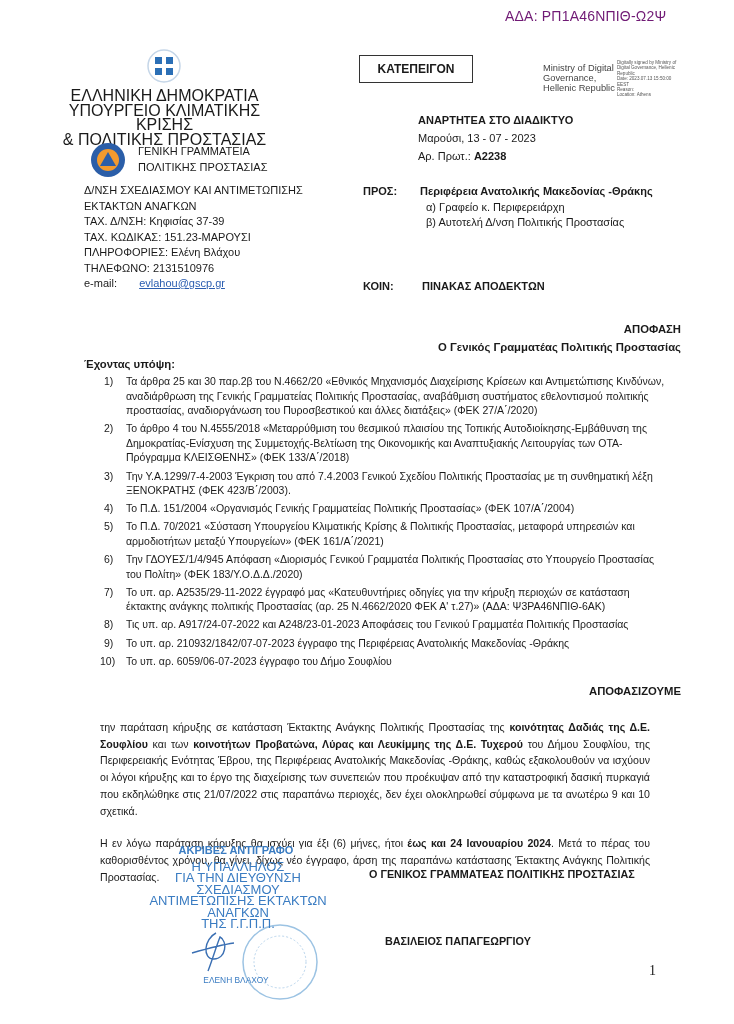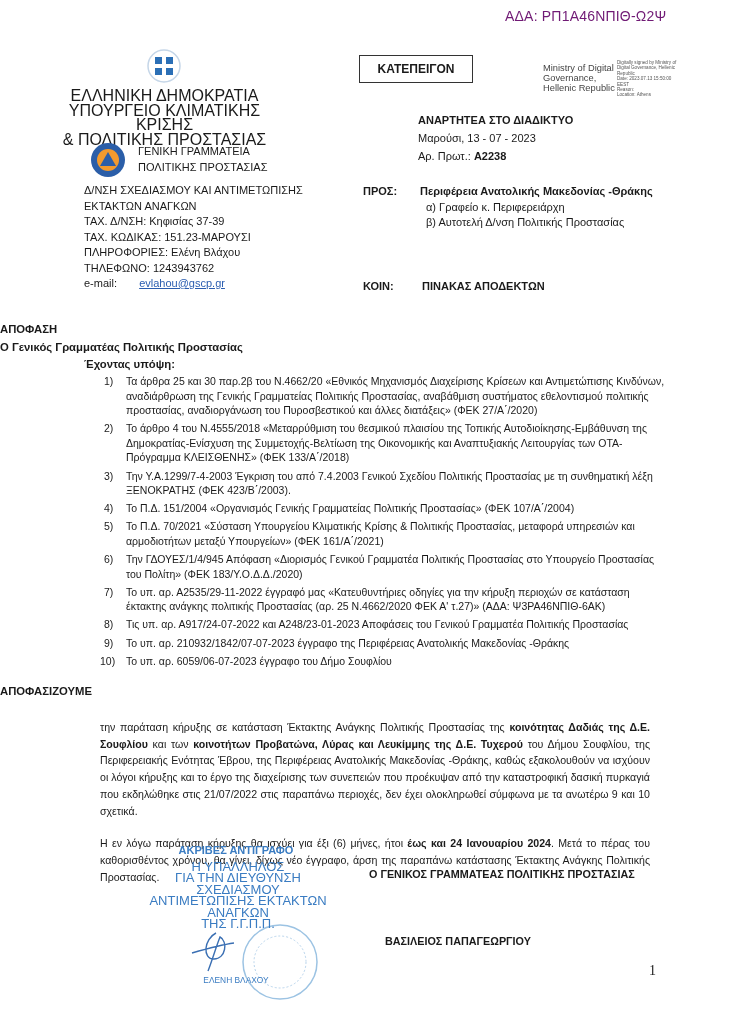--- a/index.html
+++ b/index.html
@@ -14,21 +14,21 @@
   .sig-small { left: 617px; top: 60px; font-size: 4.6px; line-height: 5.4px; color: #555; }
   .emblem { left: 146px; top: 48px; width: 36px; height: 36px; }
   .hdr-left { left: 52px; top: 89px; width: 225px; text-align: center; font-size: 16px; line-height: 14.5px; }
   .gscp-logo { left: 90px; top: 142px; width: 36px; height: 36px; }
   .gscp-text { left: 138px; top: 144px; font-size: 11px; line-height: 15.5px; }
   .contact { left: 84px; top: 183px; font-size: 11px; line-height: 15.5px; }
   .contact a { color: #2a5db0; text-decoration: underline; }
   .right-hdr { left: 418px; top: 111px; font-size: 11px; line-height: 18px; }
   .pros { left: 363px; top: 184px; font-size: 11px; line-height: 15.5px; }
   .koin { left: 363px; top: 280px; font-size: 11px; }
-  .center { position: absolute; left: 0; width: 669px; text-align: left; font-weight: bold; font-size: 11.3px; }
+  .center { position: absolute; left: 12px; width: 669px; text-align: right; font-weight: bold; font-size: 11.3px; }
   .considering { left: 84px; top: 358px; font-weight: bold; font-size: 11.3px; }
   ol.items { position: absolute; left: 84px; top: 374px; width: 582px; margin: 0; padding: 0; list-style: none; font-size: 10.5px; line-height: 14.6px; }
   ol.items li { position: relative; padding-left: 42px; margin-bottom: 3.5px; }
   ol.items li .num { position: absolute; left: 20px; top: 0; }
   .body-text { left: 84px; top: 703px; width: 582px; font-size: 10.6px; line-height: 16.7px; text-align: justify; }
   .body-text p { margin: 16px; }
   .stamp-title { left: 166px; top: 844px; width: 140px; text-align: center; color: #3a7cc2; font-weight: bold; font-size: 11px; }
   .stamp-lines { left: 140px; top: 861px; width: 196px; text-align: center; color: #3a7cc2; font-size: 13px; line-height: 11.4px; }
   .stamp-name { left: 186px; top: 975px; width: 100px; text-align: center; color: #3a7cc2; font-size: 8.4px; }
   .seal { left: 240px; top: 922px; width: 80px; height: 80px; }
@@ -84,21 +84,21 @@
   <div>ΓΕΝΙΚΗ ΓΡΑΜΜΑΤΕΙΑ</div>
   <div>ΠΟΛΙΤΙΚΗΣ ΠΡΟΣΤΑΣΙΑΣ</div>
 </div>
 
 <div class="abs contact">
   <div>Δ/ΝΣΗ ΣΧΕΔΙΑΣΜΟΥ ΚΑΙ ΑΝΤΙΜΕΤΩΠΙΣΗΣ</div>
   <div>ΕΚΤΑΚΤΩΝ ΑΝΑΓΚΩΝ</div>
   <div>ΤΑΧ. Δ/ΝΣΗ: Κηφισίας 37-39</div>
   <div>ΤΑΧ. ΚΩΔΙΚΑΣ: 151.23-ΜΑΡΟΥΣΙ</div>
   <div>ΠΛΗΡΟΦΟΡΙΕΣ: Ελένη Βλάχου</div>
-  <div>ΤΗΛΕΦΩΝΟ: 1243943762</div>
+  <div>ΤΗΛΕΦΩΝΟ: 2131510976</div>
   <div>
     <span>e-mail:</span>
     <span style="display:inline-block;width:16px"></span>
     <a>evlahou@gscp.gr</a>
   </div>
 </div>
 
 <div class="abs right-hdr">
   <div class="b">ΑΝΑΡΤΗΤΕΑ ΣΤΟ ΔΙΑΔΙΚΤΥΟ</div>
   <div>Μαρούσι,  13 - 07 - 2023</div>

